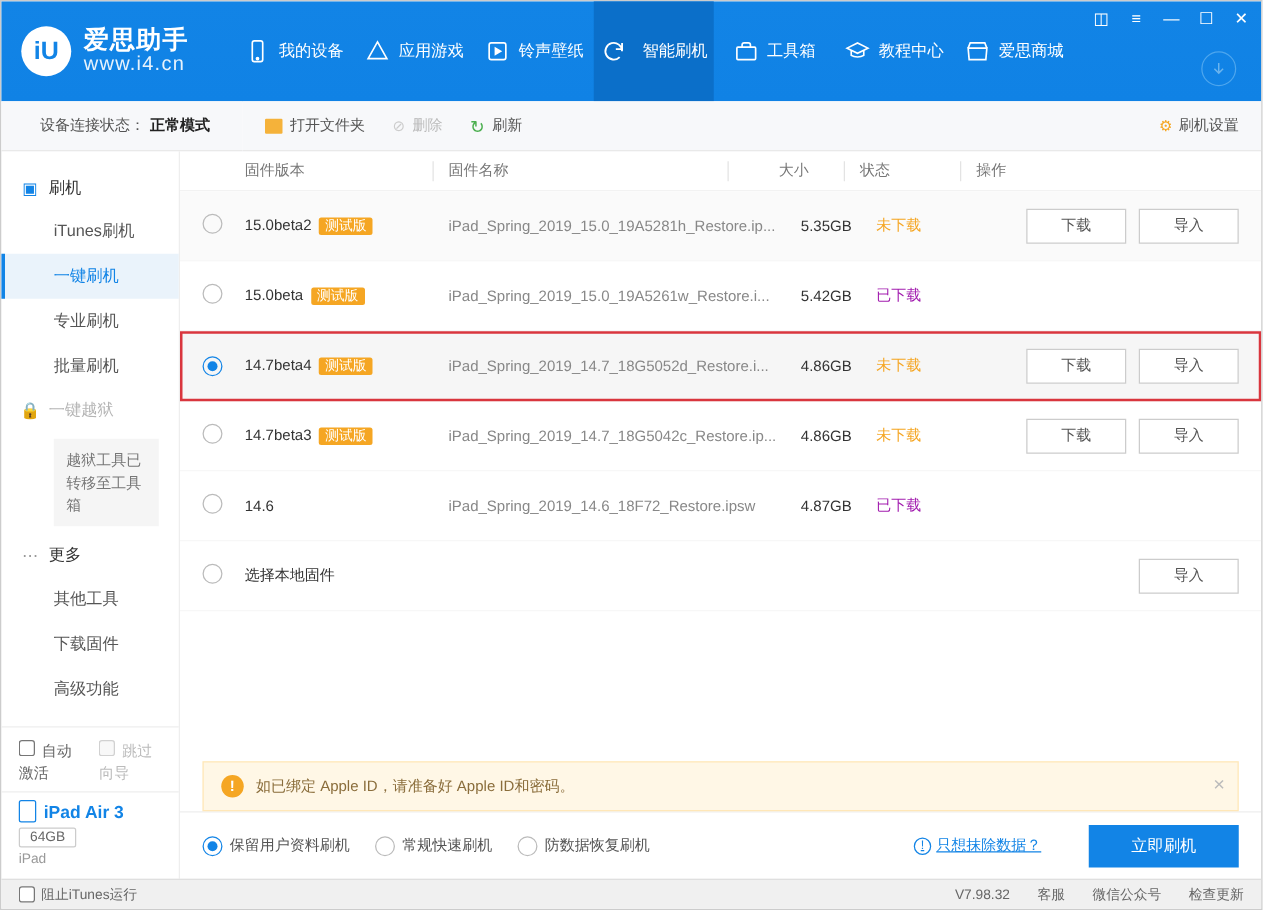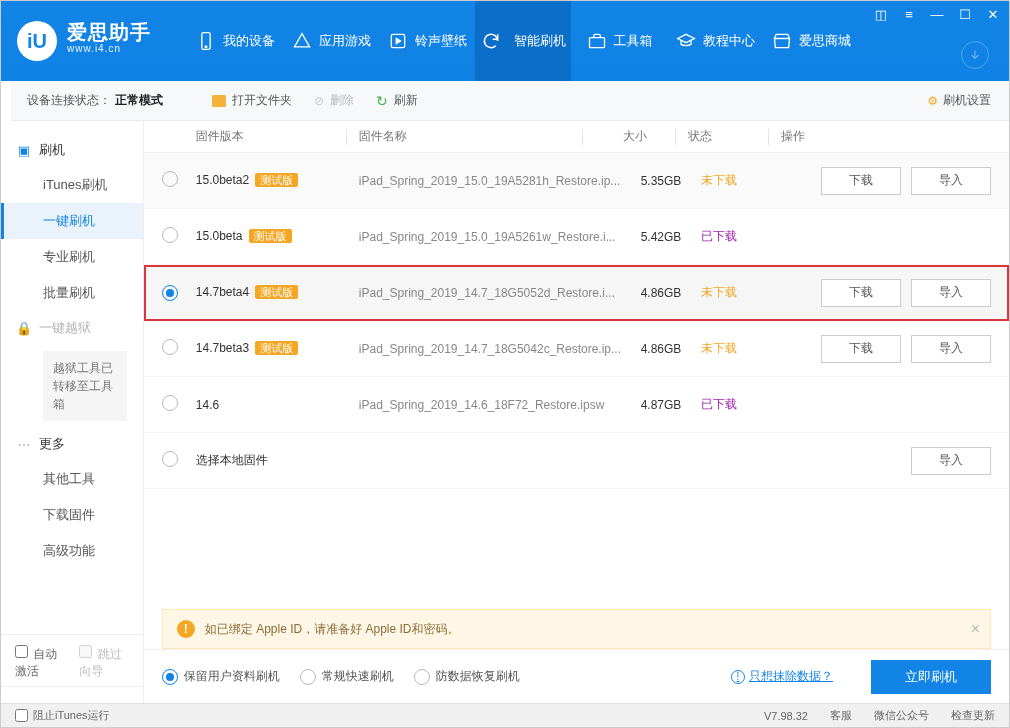--- a/index.html
+++ b/index.html
@@ -4,32 +4,32 @@
 <style>
 * { margin: 0; padding: 0; box-sizing: border-box; font-family: "Microsoft YaHei", sans-serif; }
 body { width: 1010px; height: 728px; background: #fff; font-size: 12px; color: #333; position: relative; border: 1px solid #ccc; }
 
 
 .topnav { height: 80px; background: linear-gradient(180deg, #1284e6, #1082e5); display: flex; align-items: center; padding: 0 0 0 16px; color: #fff; position: relative; }
 .logo-block { display: flex; align-items: flex-start; gap: 10px; width: 170px; }
 .logo-circle { width: 40px; height: 40px; border-radius: 50%; background: #fff; display: flex; align-items: center; justify-content: center; color: #1284e6; font-weight: 700; font-size: 20px; }
 .brand-text { display: flex; flex-direction: column; line-height: 1.1; }
 .brand-main { font-size: 20px; font-weight: 600; letter-spacing: 1px; }
-.brand-sub { font-size: 10px; letter-spacing: 1px; opacity: 0.9; }
+.brand-sub { font-size: 16px; letter-spacing: 1px; opacity: 0.9; }
 .nav-items { display: flex; height: 100%; }
 .nav-item { width: 96px; display: flex; flex-direction: row; align-items: center; justify-content: center; gap: 6px; cursor: pointer; font-size: 13px; }
 .nav-item.active { background: #0b6fc9; gap: 12px; }
 .nav-icon { width: 22px; height: 22px; display: flex; align-items: center; justify-content: center; }
 .win-controls { position: absolute; right: 6px; top: 4px; display: flex; gap: 8px; font-size: 13px; }
 .win-btn { width: 20px; height: 18px; display: flex; align-items: center; justify-content: center; cursor: pointer; }
 .down-circle { position: absolute; right: 20px; top: 40px; width: 28px; height: 28px; border: 1.5px solid #4da6ee; border-radius: 50%; display: flex; align-items: center; justify-content: center; cursor: pointer; }
 
 
 .toolbar { height: 40px; background: #f7f8fa; display: flex; align-items: center; padding: 0 18px; border-bottom: 1px solid #e9e9e9; position: relative; margin-left: 193px;}
-.status-bar-left { width: 193px; height:40px; display:flex; align-items:center; padding-left:16px; background:#f7f8fa; border-bottom:1px solid #e9e9e9; font-size:12px; color:#555; position:absolute; top:80px; left:10px;}
+.status-bar-left { width: 193px; height:40px; display:flex; align-items:center; padding-left:31px; background:#f7f8fa; border-bottom:1px solid #e9e9e9; font-size:12px; color:#555; position:absolute; top:80px; left:0;}
 .status-bar-left b { color:#222; font-weight:600; margin-left:4px;}
 .tb-btn { display: flex; align-items: center; gap: 6px; margin-right: 22px; cursor: pointer; color: #555; }
 .tb-btn.disabled { color: #bbb; cursor: default; }
 .folder-icon { width: 14px; height: 12px; background: #f5b23a; border-radius: 1px; display:inline-block; }
 .refresh-icon { color: #4caf50; font-size: 14px; }
 .setting-link { margin-left: auto; display:flex; align-items:center; gap:5px; color:#555; cursor:pointer;}
 .gear { color:#f5a623; }
 
 
 .body-wrap { position:absolute; top:120px; left:0; right:0; bottom:24px; display:flex; }
@@ -228,20 +228,25 @@
     <div class="sb-item">下载固件</div>
     <div class="sb-item">高级功能</div>
 
     <div class="sb-spacer"></div>
     <div class="sb-bottom">
       <div class="chk-row">
         <label><input type="checkbox" style=""> <span>自动激活</span></label>
         <label class="muted"><input type="checkbox" disabled="" style=""> <span>跳过向导</span></label>
       </div>
       <div style="height:1px;background:#eee;margin:6px -14px;"></div>
+      <div class="device-box">
+        <div class="device-name">iPad Air 3</div>
+        <span class="device-cap">64GB</span>
+        <div class="device-type">iPad</div>
+      </div>
     </div>
   </div>
 
   <div class="main">
     <div class="thead">
       <div class="col-sel"></div>
       <div class="col-ver">固件版本</div>
       <span class="vdiv"></span>
       <div class="col-name">固件名称</div>
       <span class="vdiv"></span>

